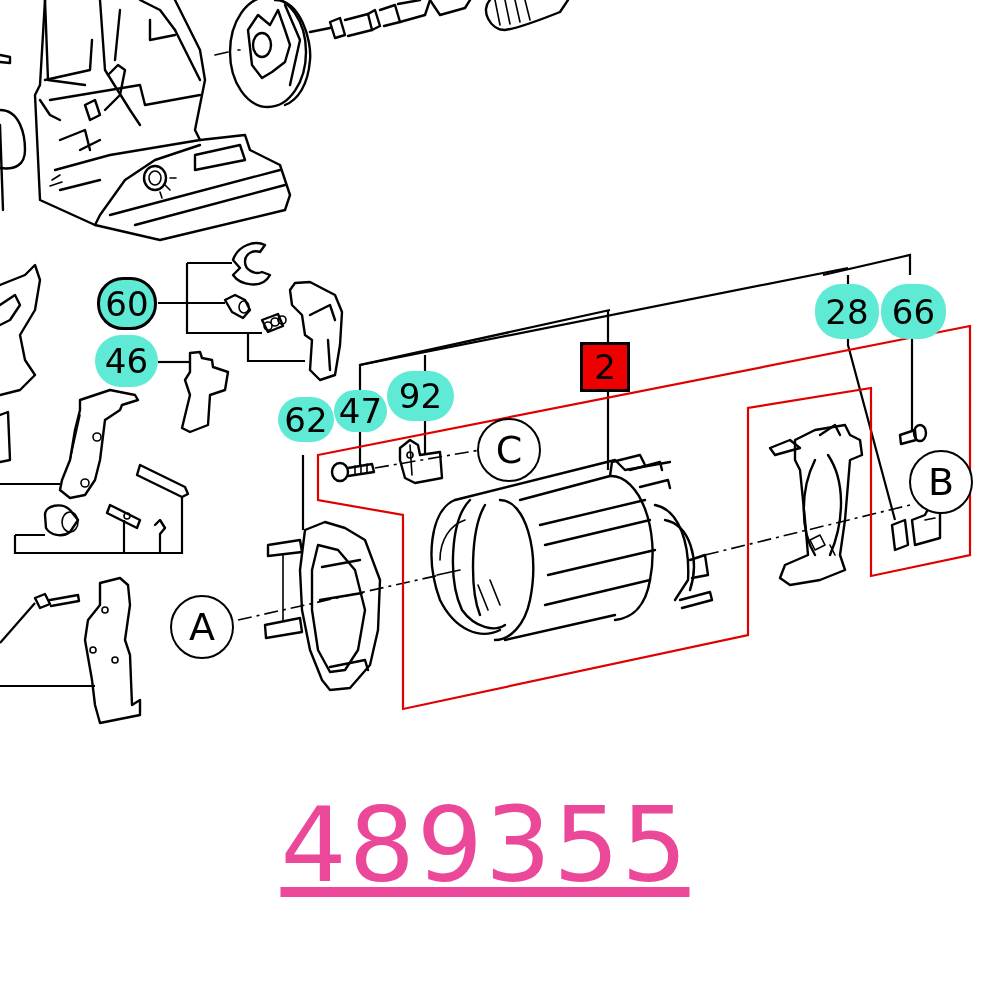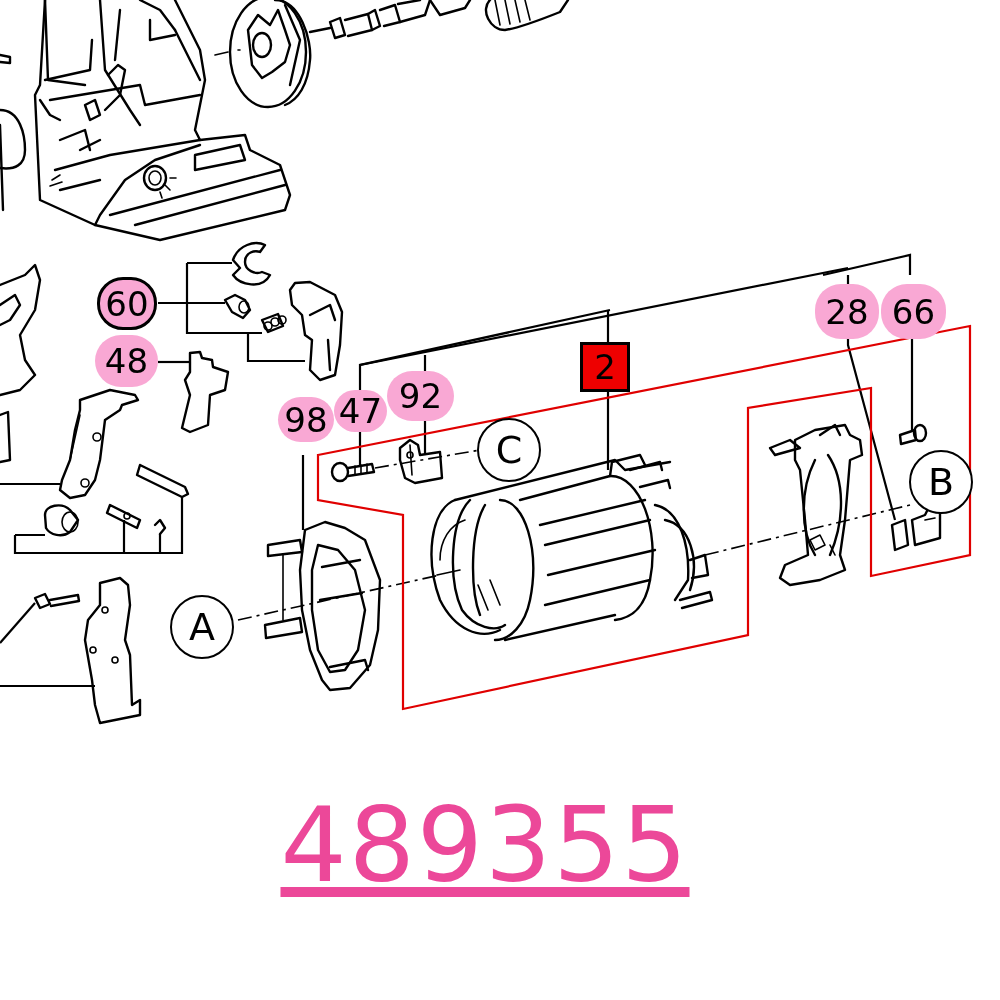--- a/index.html
+++ b/index.html
@@ -8,21 +8,21 @@
   .ln { fill: none; stroke: #000; stroke-width: 2.4; stroke-linejoin: round; stroke-linecap: round; }
   .thin { fill: none; stroke: #000; stroke-width: 1.6; stroke-linejoin: round; stroke-linecap: round; }
   .axis { fill: none; stroke: #000; stroke-width: 1.6; stroke-dasharray: 14 5 3 5; }
   .leader { fill: none; stroke: #000; stroke-width: 2.2; }
   .red { fill: none; stroke: #e00000; stroke-width: 2.2; stroke-linejoin: miter; }
   .label {
     position: absolute; display: flex; align-items: center; justify-content: center;
     font-family: "DejaVu Sans", sans-serif; font-size: 34px; color: #000;
     line-height: 1; box-sizing: border-box;
   }
-  .label.green { background: #f9a8d4; border-radius: 26px; }
+  .label.green { background: #5eead4; border-radius: 26px; }
   .label.red { background: #ee0000; }
   .label.boxed { border: 3px solid #000; }
   .callout {
     position: absolute; border: 2.4px solid #000; border-radius: 50%;
     background: #fff; display: flex; align-items: center; justify-content: center;
     font-family: "DejaVu Sans", sans-serif; font-size: 38px; color: #000; box-sizing: border-box;
   }
   .part-number {
     position: absolute; left: 280px; top: 790px; width: 410px; height: 110px;
     display: flex; align-items: center; justify-content: center;
@@ -222,22 +222,22 @@
   <path class="leader" d="M360,365 L848,268"></path>
 
   <path class="axis" d="M238,620 L440,575"></path>
   <path class="axis" d="M705,555 L910,505"></path>
   <path class="axis" d="M375,468 L480,450"></path>
 
   <path class="red" d="M318,455 L970,326 L970,555 L871,576 L871,388 L748,408 L748,635 L403,709 L403,515 L318,500 Z"></path>
 </svg>
 
 <div class="label green boxed" style="left:97px;top:277px;width:60px;height:53px;">60</div>
-<div class="label green" style="left:95px;top:335px;width:63px;height:52px;">48</div>
-<div class="label green" style="left:278px;top:397px;width:56px;height:45px;">98</div>
+<div class="label green" style="left:95px;top:335px;width:63px;height:52px;">46</div>
+<div class="label green" style="left:278px;top:397px;width:56px;height:45px;">62</div>
 <div class="label green" style="left:334px;top:390px;width:53px;height:42px;">47</div>
 <div class="label green" style="left:387px;top:371px;width:67px;height:50px;">92</div>
 <div class="label red boxed" style="left:580px;top:342px;width:50px;height:50px;">2</div>
 <div class="label green" style="left:815px;top:284px;width:64px;height:55px;">28</div>
 <div class="label green" style="left:881px;top:284px;width:65px;height:55px;">66</div>
 
 <div class="callout" style="left:170px;top:595px;width:64px;height:64px;">A</div>
 <div class="callout" style="left:909px;top:450px;width:64px;height:64px;">B</div>
 <div class="callout" style="left:477px;top:418px;width:64px;height:64px;">C</div>
 

